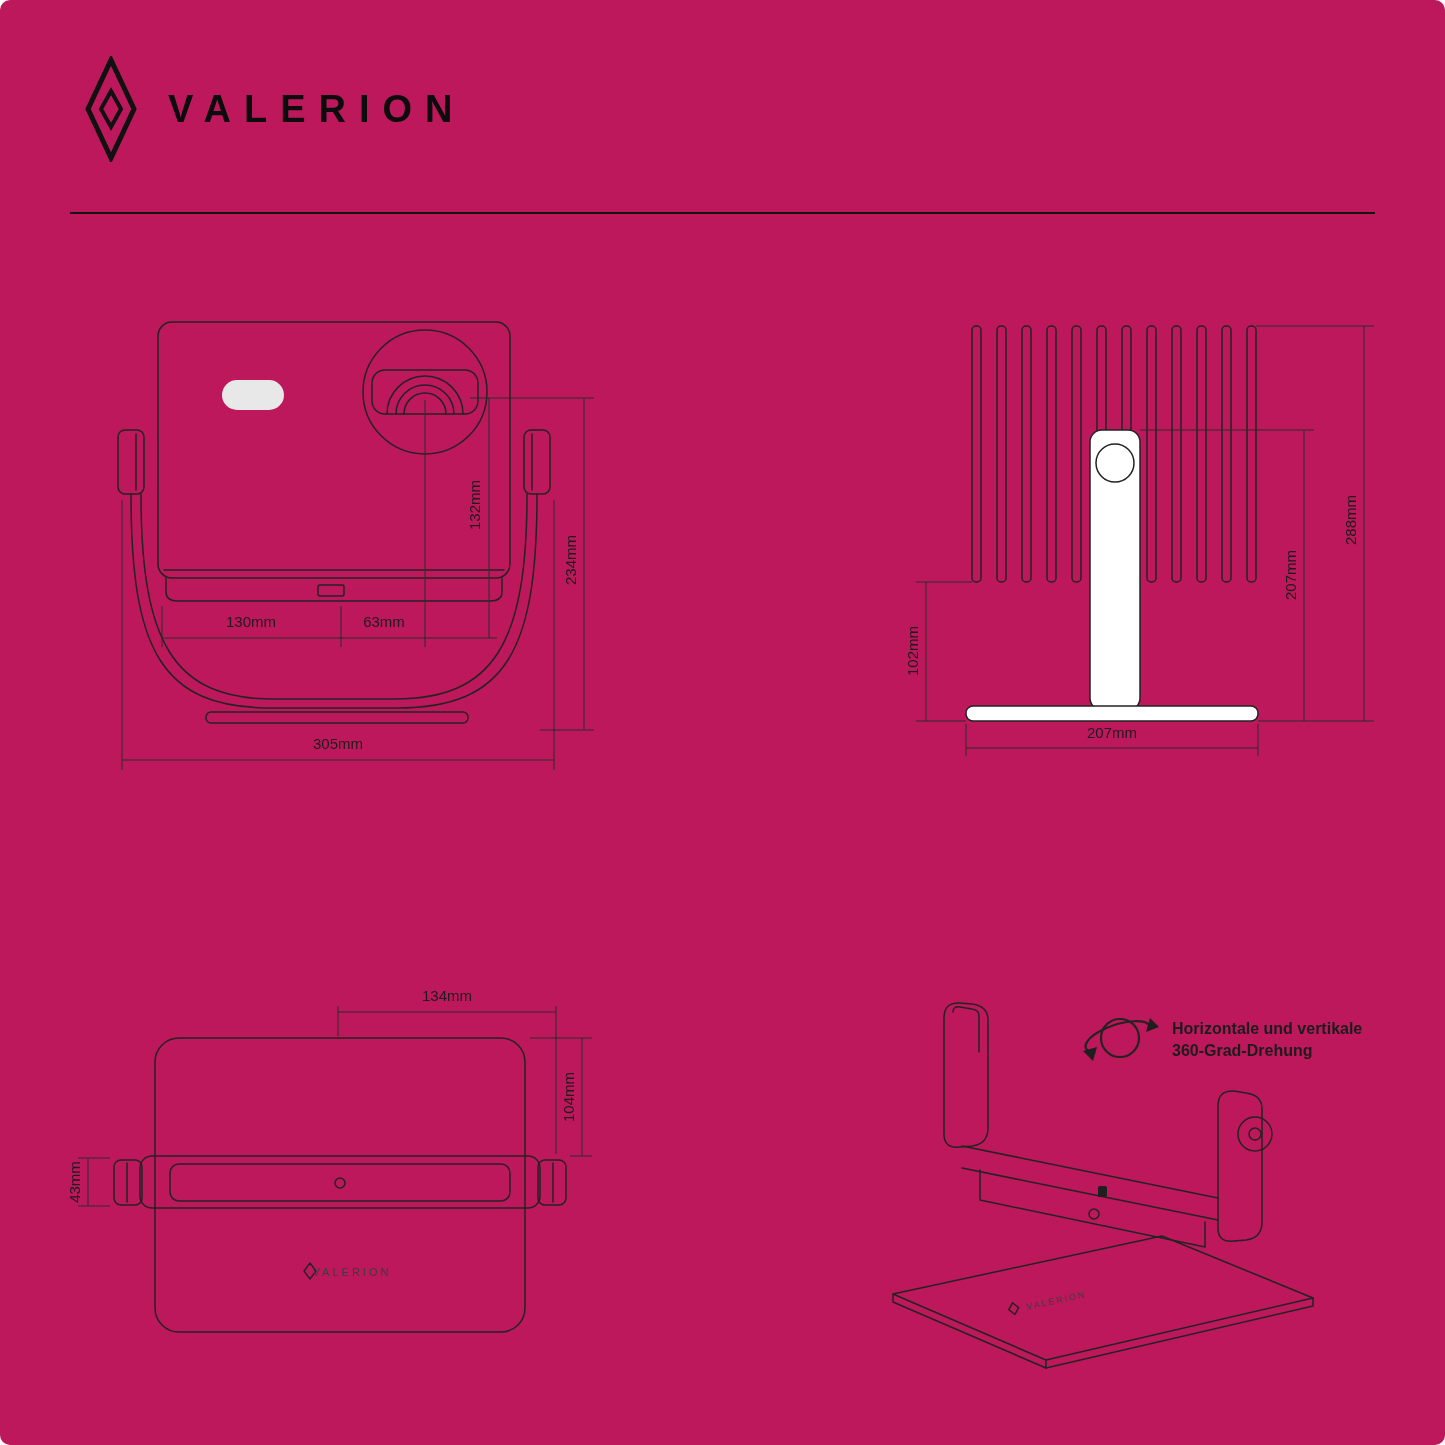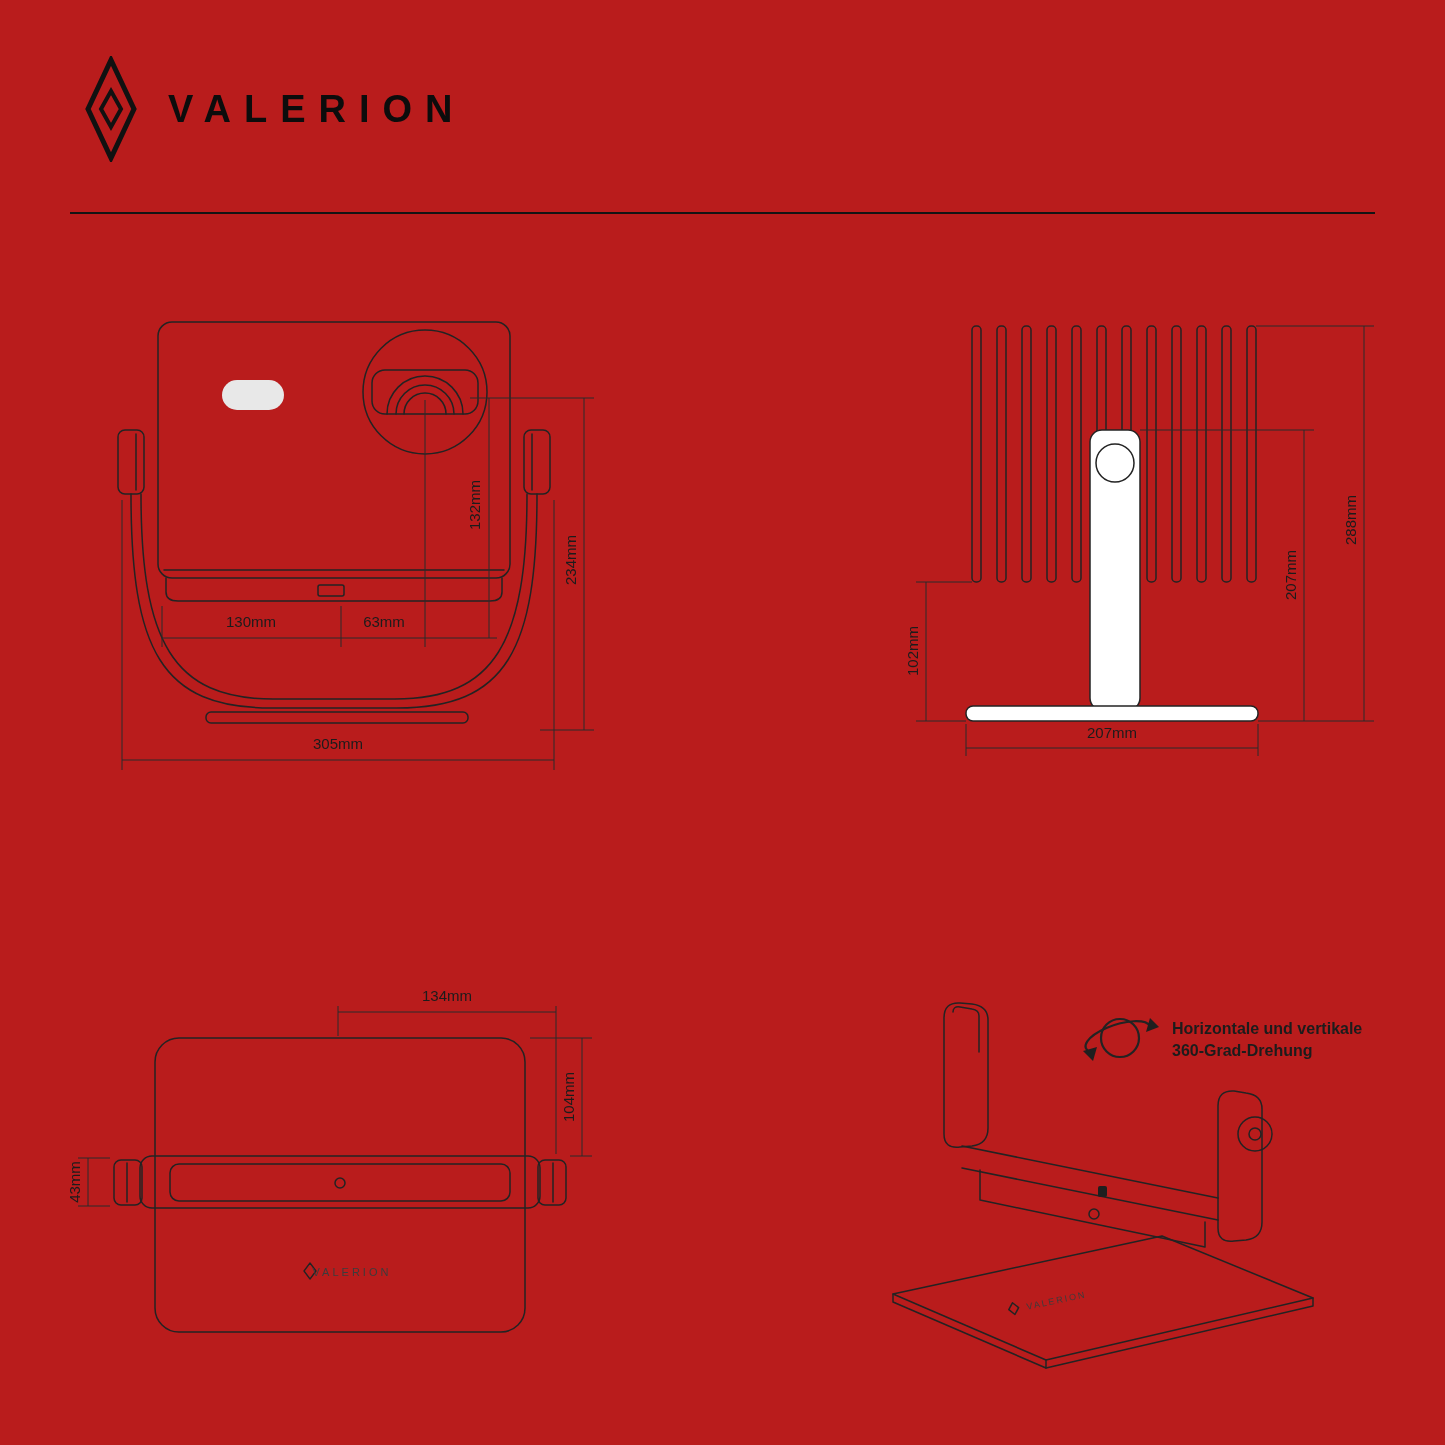--- a/index.html
+++ b/index.html
@@ -1,21 +1,22 @@
 <!DOCTYPE html>
 <html><head>
 <meta charset="utf-8">
 <style>
   html,body { margin:0; padding:0; background:#ffffff; }
   .page {
     position:relative;
     width:1445px; height:1445px;
-    background:#b91c1c;
+    background:#be185d;
     font-family:"Liberation Sans", sans-serif;
     overflow:hidden;
+    border-radius:10px;
   }
   .header {
     position:absolute; top:56px; left:84px;
     display:flex; align-items:center; gap:30px;
   }
   .brand {
     font-size:38px; font-weight:700; letter-spacing:13px;
     color:#0c0c0c; white-space:nowrap;
   }
   .rule {

